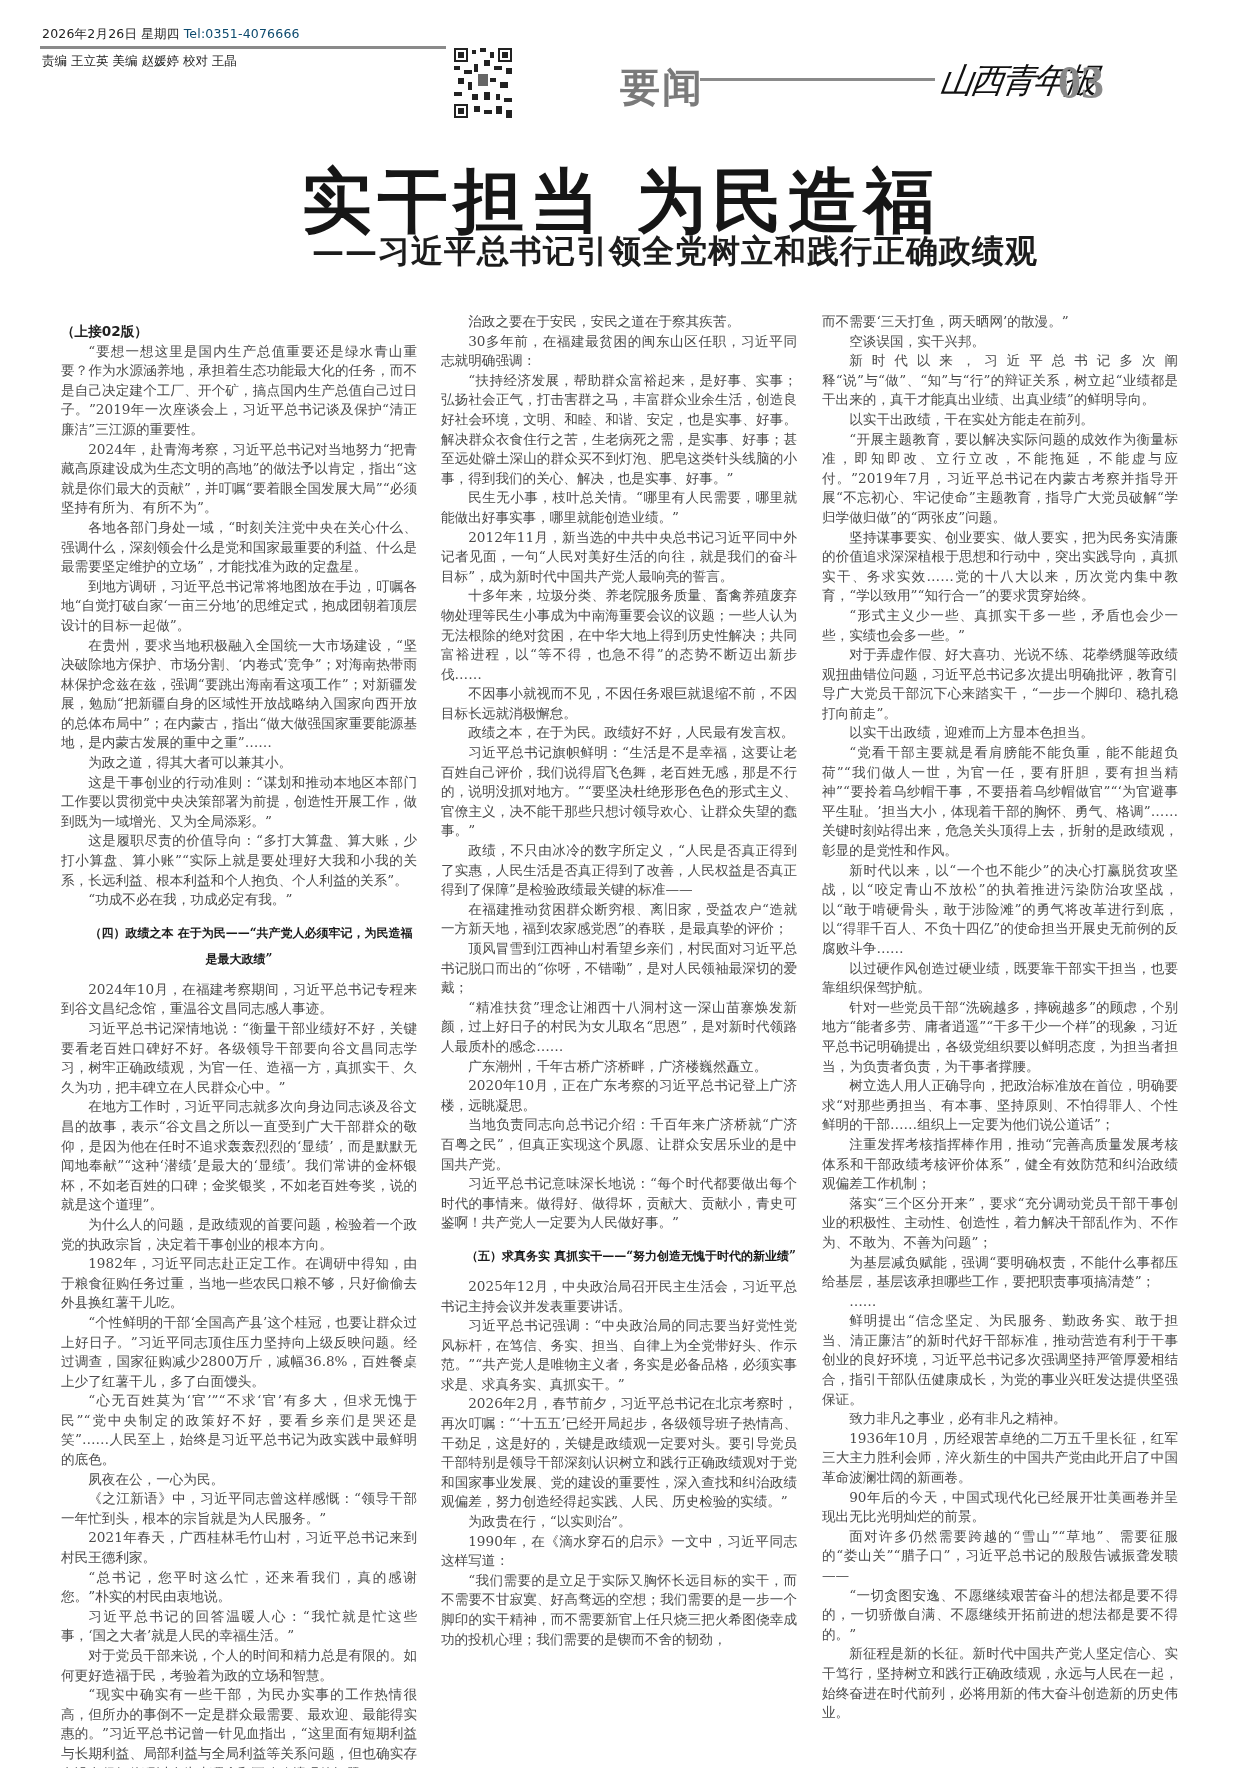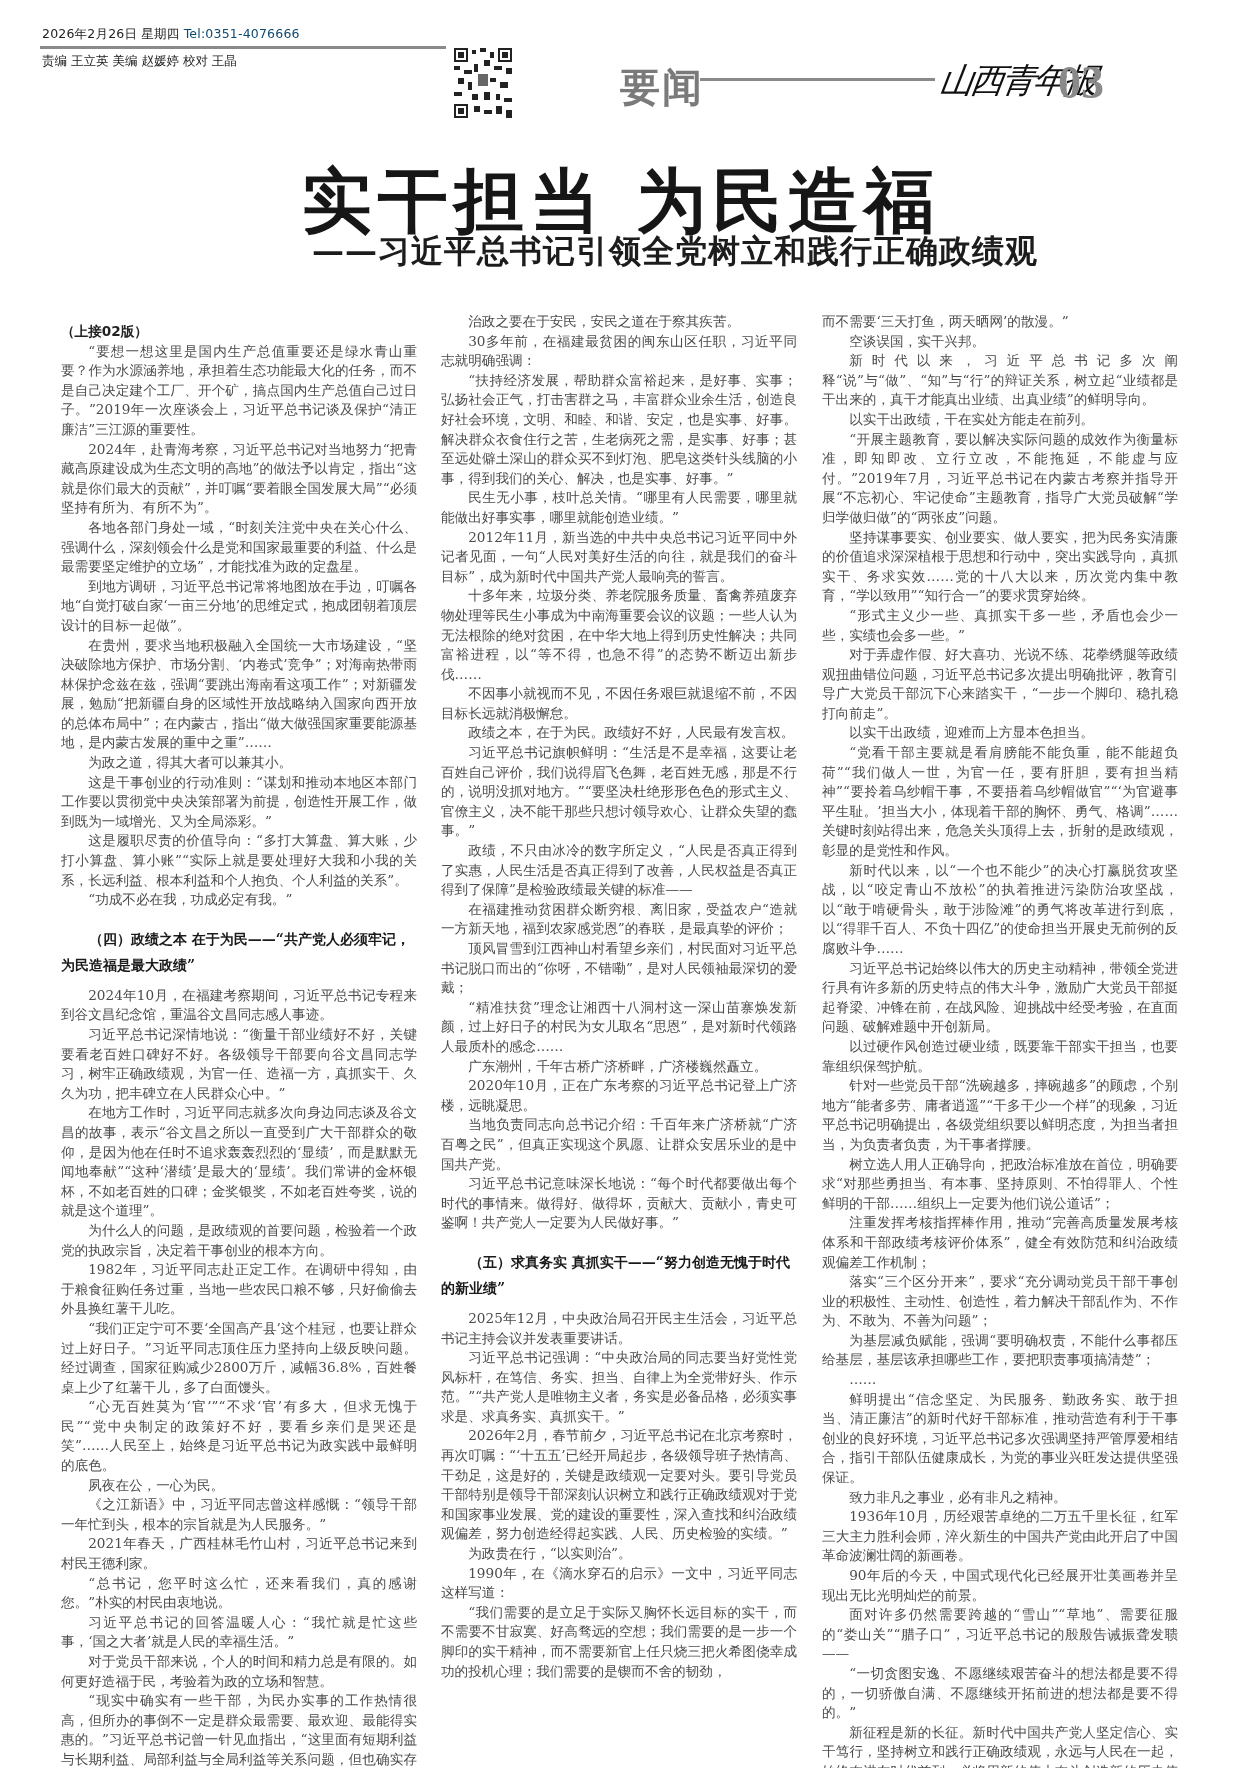--- a/index.html
+++ b/index.html
@@ -19,21 +19,21 @@
   .headline { position:absolute; left:0; width:1242px; top:155px; text-align:center; font-size:70px; font-weight:bold; color:#161616; letter-spacing:6px; font-family:"DejaVu Serif","Liberation Serif",serif; }
   .subhead { position:absolute; left:312px; top:230px; font-size:32px; font-weight:bold; color:#1c1c1c; font-family:"DejaVu Serif","Liberation Serif",serif; letter-spacing:1px; }
 
   .col { position:absolute; top:322px; font-size:13.6px; line-height:19.6px; color:#4b4b4b; text-align:justify; }
   .col1 { left:61px; width:356px; }
   .col2 { left:441px; width:356px; top:312px; }
   .col3 { left:822px; width:356px; top:312px; }
   .col p { margin:0; text-indent:2em; }
   .col p.noindent { text-indent:0; }
   .continued { font-family:"DejaVu Sans","Liberation Sans",sans-serif; font-weight:bold; color:#222; font-size:13.6px; }
-  .sec-heading { margin:16px 0 8px 0; font-size:14px; line-height:26px; font-weight:bold; color:#1a1a1a; text-indent:2em; text-align:left; }
+  .sec-heading { margin:10px 0 8px 0; font-size:12px; line-height:26px; font-weight:bold; color:#1a1a1a; text-indent:2em; text-align:center; }
 </style>
 </head>
 <body>
 
 <div class="masthead">
   <div class="date-line">
     <span>2026年2月26日 星期四</span>
     <span class="tel">Tel:0351-4076666</span>
   </div>
   <div class="rule-left"></div>
@@ -97,21 +97,21 @@
       <p>这是履职尽责的价值导向：“多打大算盘、算大账，少打小算盘、算小账”“实际上就是要处理好大我和小我的关系，长远利益、根本利益和个人抱负、个人利益的关系”。</p>
       <p>“功成不必在我，功成必定有我。”</p>
     </div>
   <div class="sec-heading">（四）政绩之本 在于为民——“共产党人必须牢记，为民造福是最大政绩”</div>
   <div id="c1b">
       <p>2024年10月，在福建考察期间，习近平总书记专程来到谷文昌纪念馆，重温谷文昌同志感人事迹。</p>
       <p>习近平总书记深情地说：“衡量干部业绩好不好，关键要看老百姓口碑好不好。各级领导干部要向谷文昌同志学习，树牢正确政绩观，为官一任、造福一方，真抓实干、久久为功，把丰碑立在人民群众心中。”</p>
       <p>在地方工作时，习近平同志就多次向身边同志谈及谷文昌的故事，表示“谷文昌之所以一直受到广大干部群众的敬仰，是因为他在任时不追求轰轰烈烈的‘显绩’，而是默默无闻地奉献”“这种‘潜绩’是最大的‘显绩’。我们常讲的金杯银杯，不如老百姓的口碑；金奖银奖，不如老百姓夸奖，说的就是这个道理”。</p>
       <p>为什么人的问题，是政绩观的首要问题，检验着一个政党的执政宗旨，决定着干事创业的根本方向。</p>
       <p>1982年，习近平同志赴正定工作。在调研中得知，由于粮食征购任务过重，当地一些农民口粮不够，只好偷偷去外县换红薯干儿吃。</p>
-      <p>“我们正定宁可不要‘全国高产县’这个桂冠，也要让群众过上好日子。”习近平同志顶住压力坚持向上级反映问题。经过调查，国家征购减少2800万斤，减幅36.8%，百姓餐桌上少了红薯干儿，多了白面馒头。</p>
+      <p>“个性鲜明的干部‘全国高产县’这个桂冠，也要让群众过上好日子。”习近平同志顶住压力坚持向上级反映问题。经过调查，国家征购减少2800万斤，减幅36.8%，百姓餐桌上少了红薯干儿，多了白面馒头。</p>
       <p>“心无百姓莫为‘官’”“不求‘官’有多大，但求无愧于民”“党中央制定的政策好不好，要看乡亲们是哭还是笑”……人民至上，始终是习近平总书记为政实践中最鲜明的底色。</p>
       <p>夙夜在公，一心为民。</p>
       <p>《之江新语》中，习近平同志曾这样感慨：“领导干部一年忙到头，根本的宗旨就是为人民服务。”</p>
       <p>2021年春天，广西桂林毛竹山村，习近平总书记来到村民王德利家。</p>
       <p>“总书记，您平时这么忙，还来看我们，真的感谢您。”朴实的村民由衷地说。</p>
       <p>习近平总书记的回答温暖人心：“我忙就是忙这些事，‘国之大者’就是人民的幸福生活。”</p>
       <p>对于党员干部来说，个人的时间和精力总是有限的。如何更好造福于民，考验着为政的立场和智慧。</p>
       <p>“现实中确实有一些干部，为民办实事的工作热情很高，但所办的事倒不一定是群众最需要、最欢迎、最能得实惠的。”习近平总书记曾一针见血指出，“这里面有短期利益与长期利益、局部利益与全局利益等关系问题，但也确实存在没有很好体现以人为本理念和正确政绩观的问题。”</p>
     </div>
 </div>
@@ -153,21 +153,20 @@
       <p>空谈误国，实干兴邦。</p>
       <p>新时代以来，习近平总书记多次阐释“说”与“做”、“知”与“行”的辩证关系，树立起“业绩都是干出来的，真干才能真出业绩、出真业绩”的鲜明导向。</p>
       <p>以实干出政绩，干在实处方能走在前列。</p>
       <p>“开展主题教育，要以解决实际问题的成效作为衡量标准，即知即改、立行立改，不能拖延，不能虚与应付。”2019年7月，习近平总书记在内蒙古考察并指导开展“不忘初心、牢记使命”主题教育，指导广大党员破解“学归学做归做”的“两张皮”问题。</p>
       <p>坚持谋事要实、创业要实、做人要实，把为民务实清廉的价值追求深深植根于思想和行动中，突出实践导向，真抓实干、务求实效……党的十八大以来，历次党内集中教育，“学以致用”“知行合一”的要求贯穿始终。</p>
       <p>“形式主义少一些、真抓实干多一些，矛盾也会少一些，实绩也会多一些。”</p>
       <p>对于弄虚作假、好大喜功、光说不练、花拳绣腿等政绩观扭曲错位问题，习近平总书记多次提出明确批评，教育引导广大党员干部沉下心来踏实干，“一步一个脚印、稳扎稳打向前走”。</p>
       <p>以实干出政绩，迎难而上方显本色担当。</p>
       <p>“党看干部主要就是看肩膀能不能负重，能不能超负荷”“我们做人一世，为官一任，要有肝胆，要有担当精神”“要拎着乌纱帽干事，不要捂着乌纱帽做官”“‘为官避事平生耻。’担当大小，体现着干部的胸怀、勇气、格调”……关键时刻站得出来，危急关头顶得上去，折射的是政绩观，彰显的是党性和作风。</p>
       <p>新时代以来，以“一个也不能少”的决心打赢脱贫攻坚战，以“咬定青山不放松”的执着推进污染防治攻坚战，以“敢于啃硬骨头，敢于涉险滩”的勇气将改革进行到底，以“得罪千百人、不负十四亿”的使命担当开展史无前例的反腐败斗争……</p>
-      <p>习近平总书记始终以伟大的历史主动精神，带领全党进行具有许多新的历史特点的伟大斗争，激励广大党员干部挺起脊梁、冲锋在前，在战风险、迎挑战中经受考验，在直面问题、破解难题中开创新局。</p>
       <p>以过硬作风创造过硬业绩，既要靠干部实干担当，也要靠组织保驾护航。</p>
       <p>针对一些党员干部“洗碗越多，摔碗越多”的顾虑，个别地方“能者多劳、庸者逍遥”“干多干少一个样”的现象，习近平总书记明确提出，各级党组织要以鲜明态度，为担当者担当，为负责者负责，为干事者撑腰。</p>
       <p>树立选人用人正确导向，把政治标准放在首位，明确要求“对那些勇担当、有本事、坚持原则、不怕得罪人、个性鲜明的干部……组织上一定要为他们说公道话”；</p>
       <p>注重发挥考核指挥棒作用，推动“完善高质量发展考核体系和干部政绩考核评价体系”，健全有效防范和纠治政绩观偏差工作机制；</p>
       <p>落实“三个区分开来”，要求“充分调动党员干部干事创业的积极性、主动性、创造性，着力解决干部乱作为、不作为、不敢为、不善为问题”；</p>
       <p>为基层减负赋能，强调“要明确权责，不能什么事都压给基层，基层该承担哪些工作，要把职责事项搞清楚”；</p>
       <p>……</p>
       <p>鲜明提出“信念坚定、为民服务、勤政务实、敢于担当、清正廉洁”的新时代好干部标准，推动营造有利于干事创业的良好环境，习近平总书记多次强调坚持严管厚爱相结合，指引干部队伍健康成长，为党的事业兴旺发达提供坚强保证。</p>
       <p>致力非凡之事业，必有非凡之精神。</p>
       <p>1936年10月，历经艰苦卓绝的二万五千里长征，红军三大主力胜利会师，淬火新生的中国共产党由此开启了中国革命波澜壮阔的新画卷。</p>

